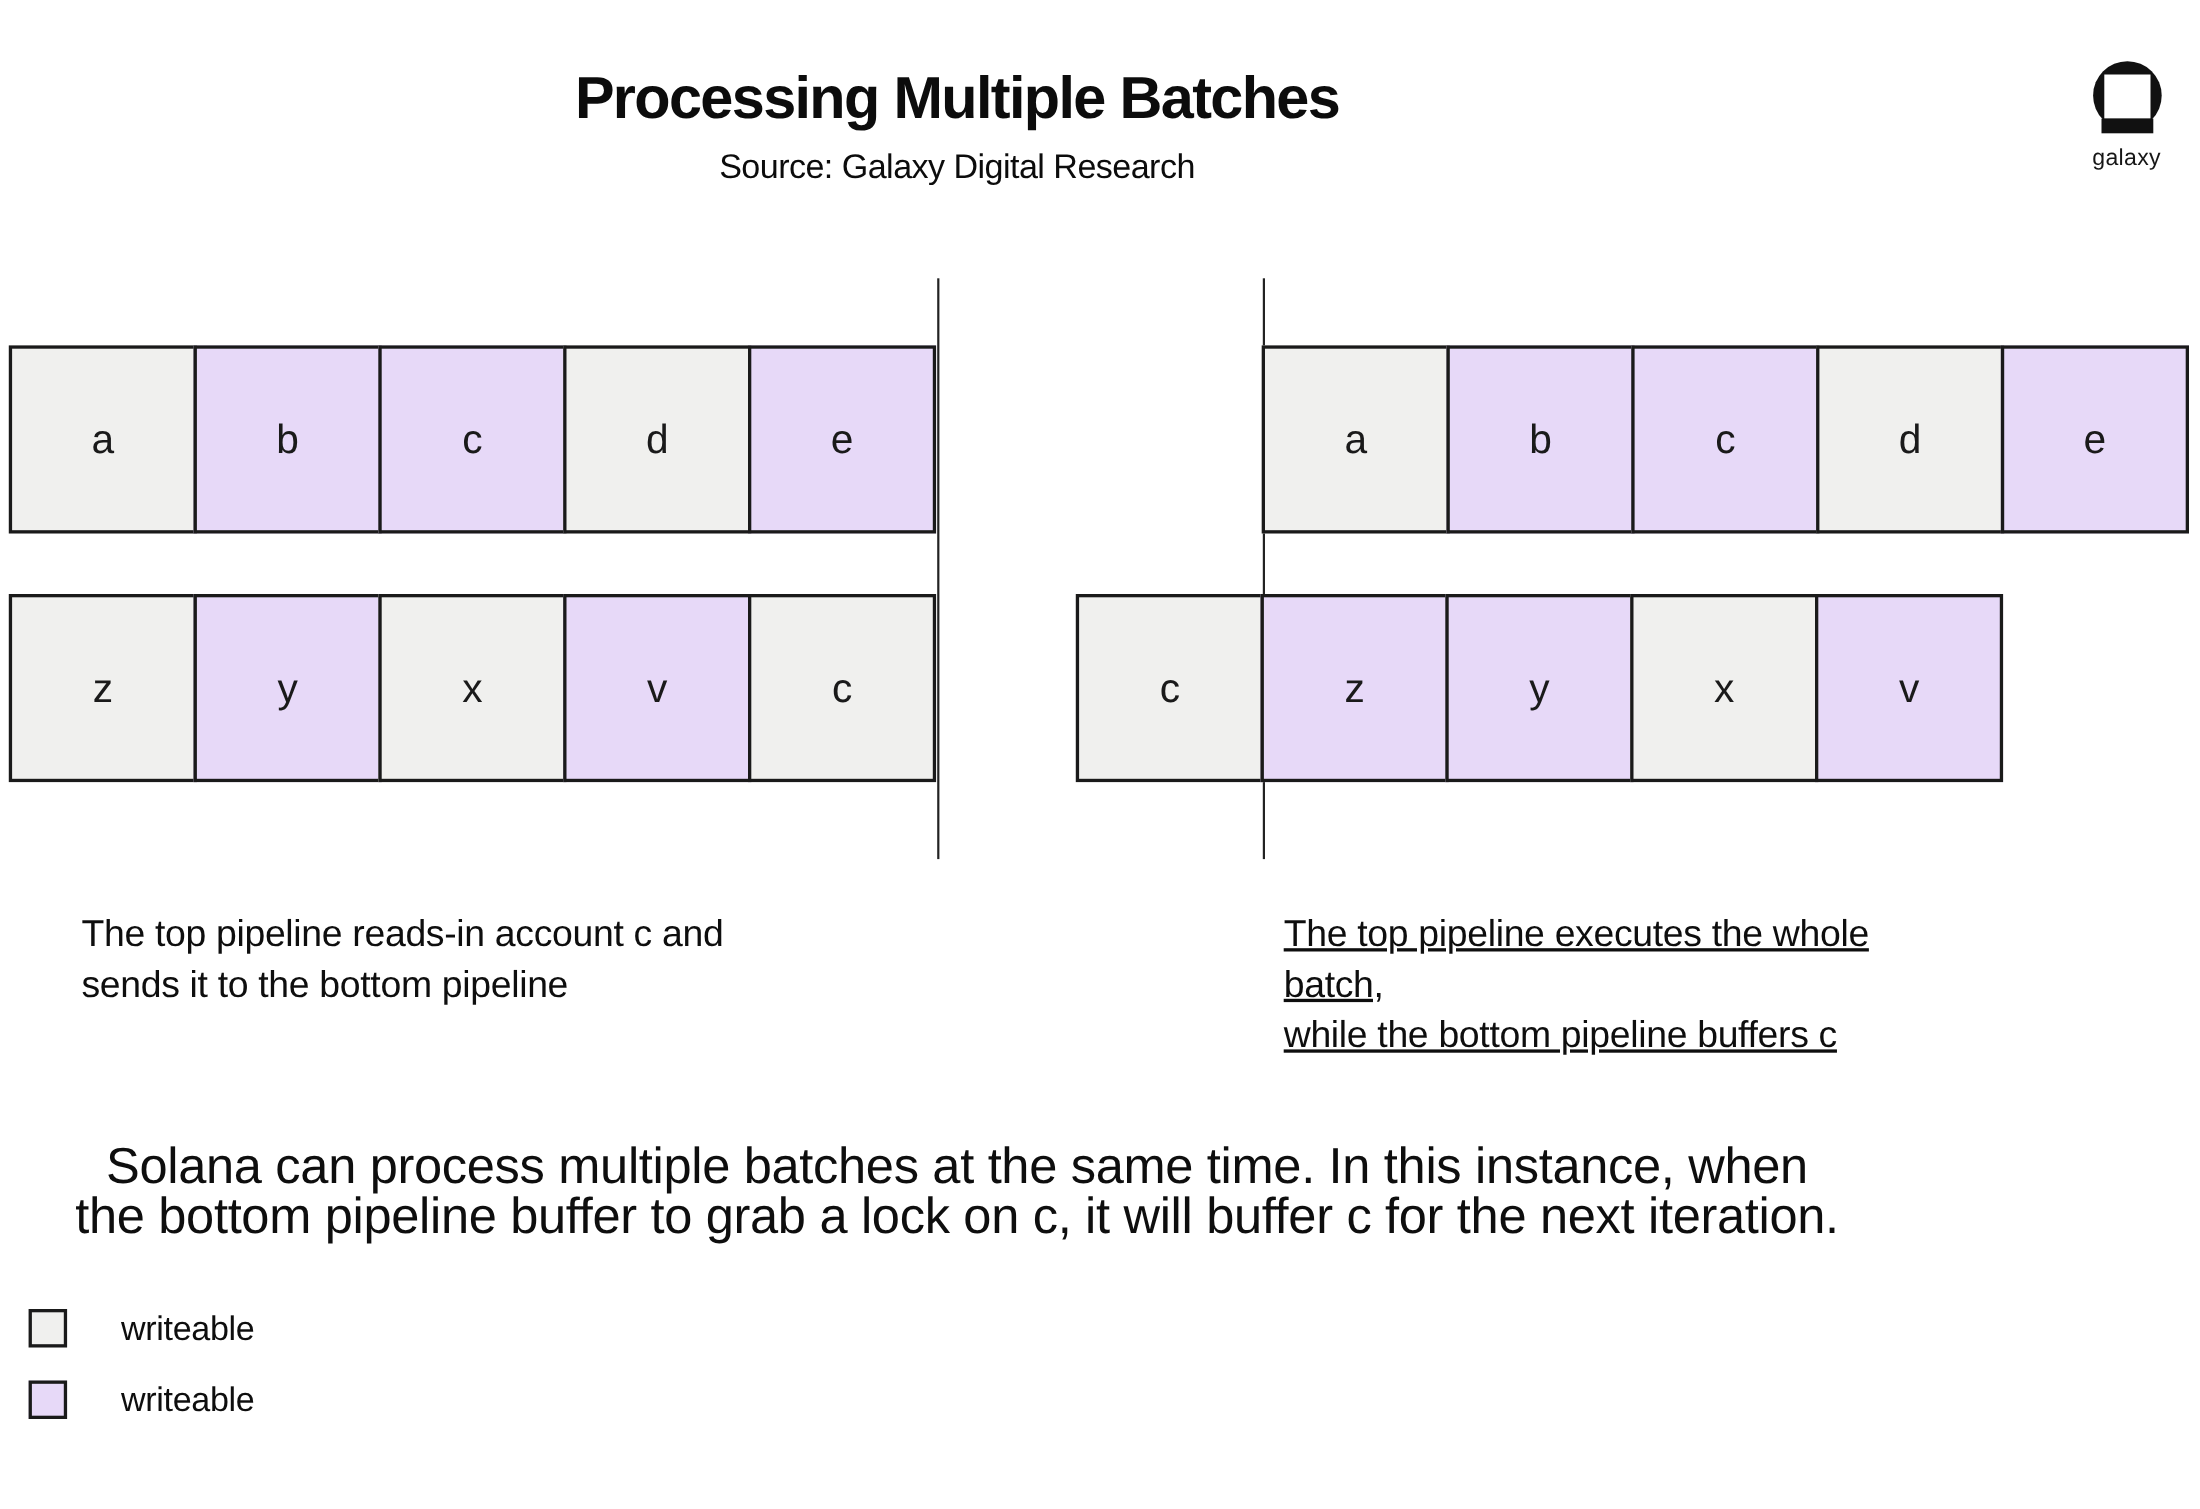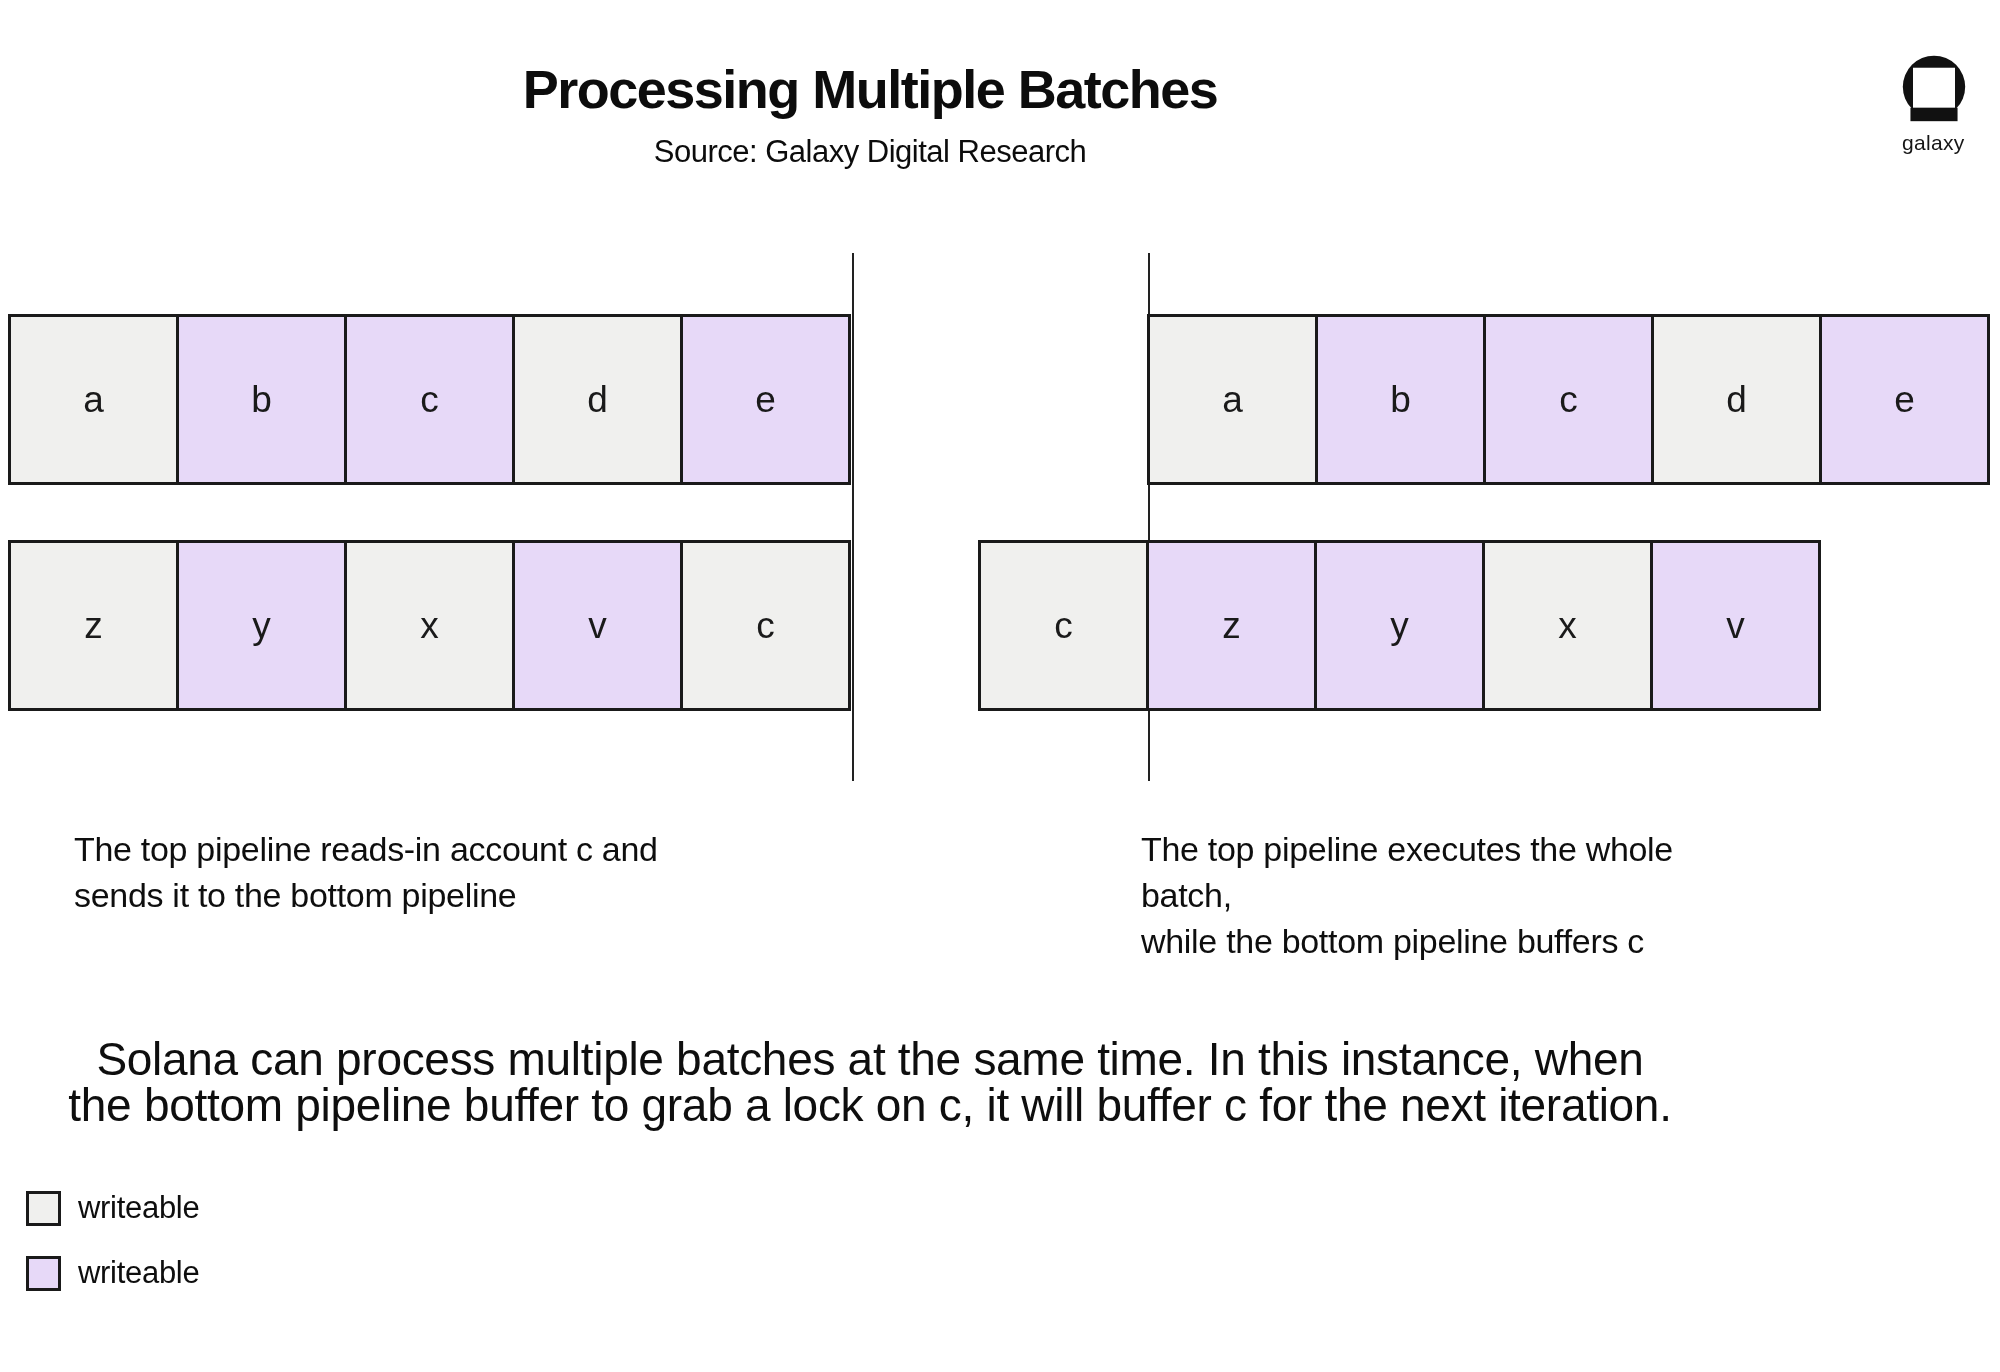--- a/index.html
+++ b/index.html
@@ -38,29 +38,29 @@
     display:flex; align-items:center; justify-content:center;
     font-size:37px; color:#1a1a1a;
   }
   .box + .box { margin-left:-3px; }
   .box.writeable { background:var(--writeable,#f0f0ee); }
   .box.readable  { background:var(--readable,#e7d9f8); }
 
   
   .caption { position:absolute; top:826px; font-size:34px; line-height:46px; letter-spacing:-0.3px; color:#0e0e0e; }
   #caption-left  { left:30px;margin-left:44px; }
-  #caption-right { left:1141px; }
+  #caption-right { left:1167px;text-decoration:underline; }
 
   
   .summary { position:absolute; left:0; top:1036px; width:100%; text-align:center;
              font-size:46px; line-height:46px; letter-spacing:-0.3px; color:#0e0e0e; }
 
   
   .legend { position:absolute; left:26px; top:1190px; }
-  .legend-item { display:flex; align-items:flex-end; height:36px; margin-bottom:29px; }
+  .legend-item { display:flex; align-items:flex-start; height:36px; margin-bottom:29px;gap:32px; }
   .legend-swatch { width:35px; height:35px; border:3px solid var(--box-border,#1a1a1a); margin-right:17px; }
   .legend-swatch.writeable { background:var(--writeable,#f0f0ee); }
   .legend-swatch.readable  { background:var(--readable,#e7d9f8); }
   .legend-label { font-size:31px; letter-spacing:-0.3px; color:#0e0e0e; }
 </style>
 </head>
 <body>
 
 <div class="canvas">
 

